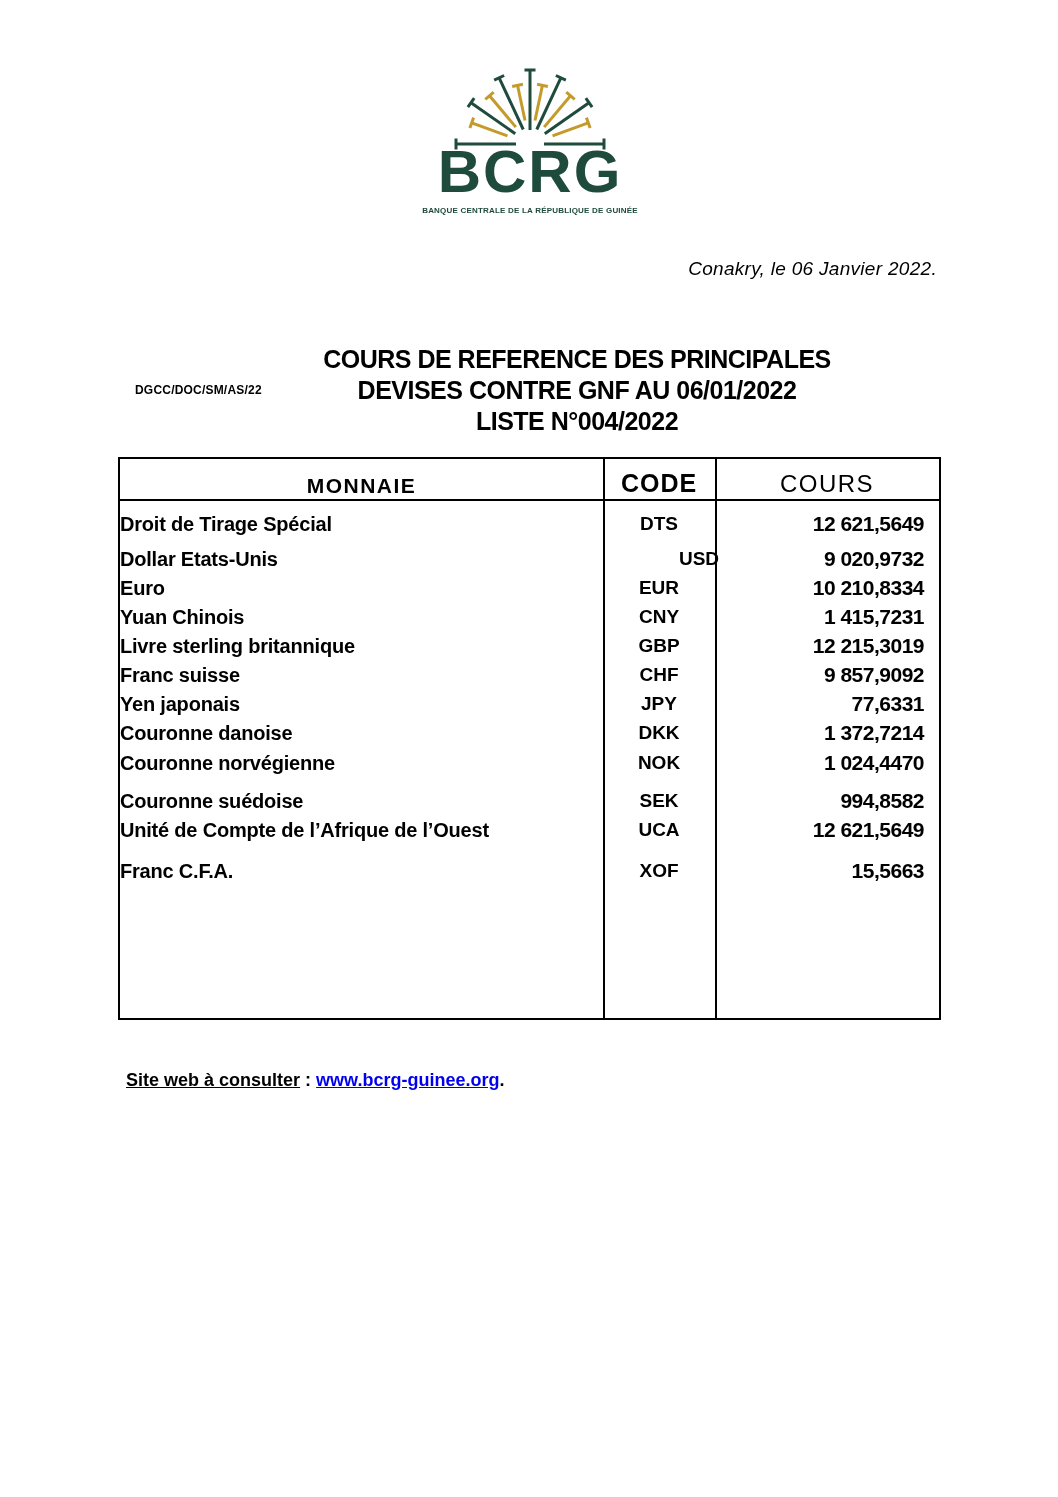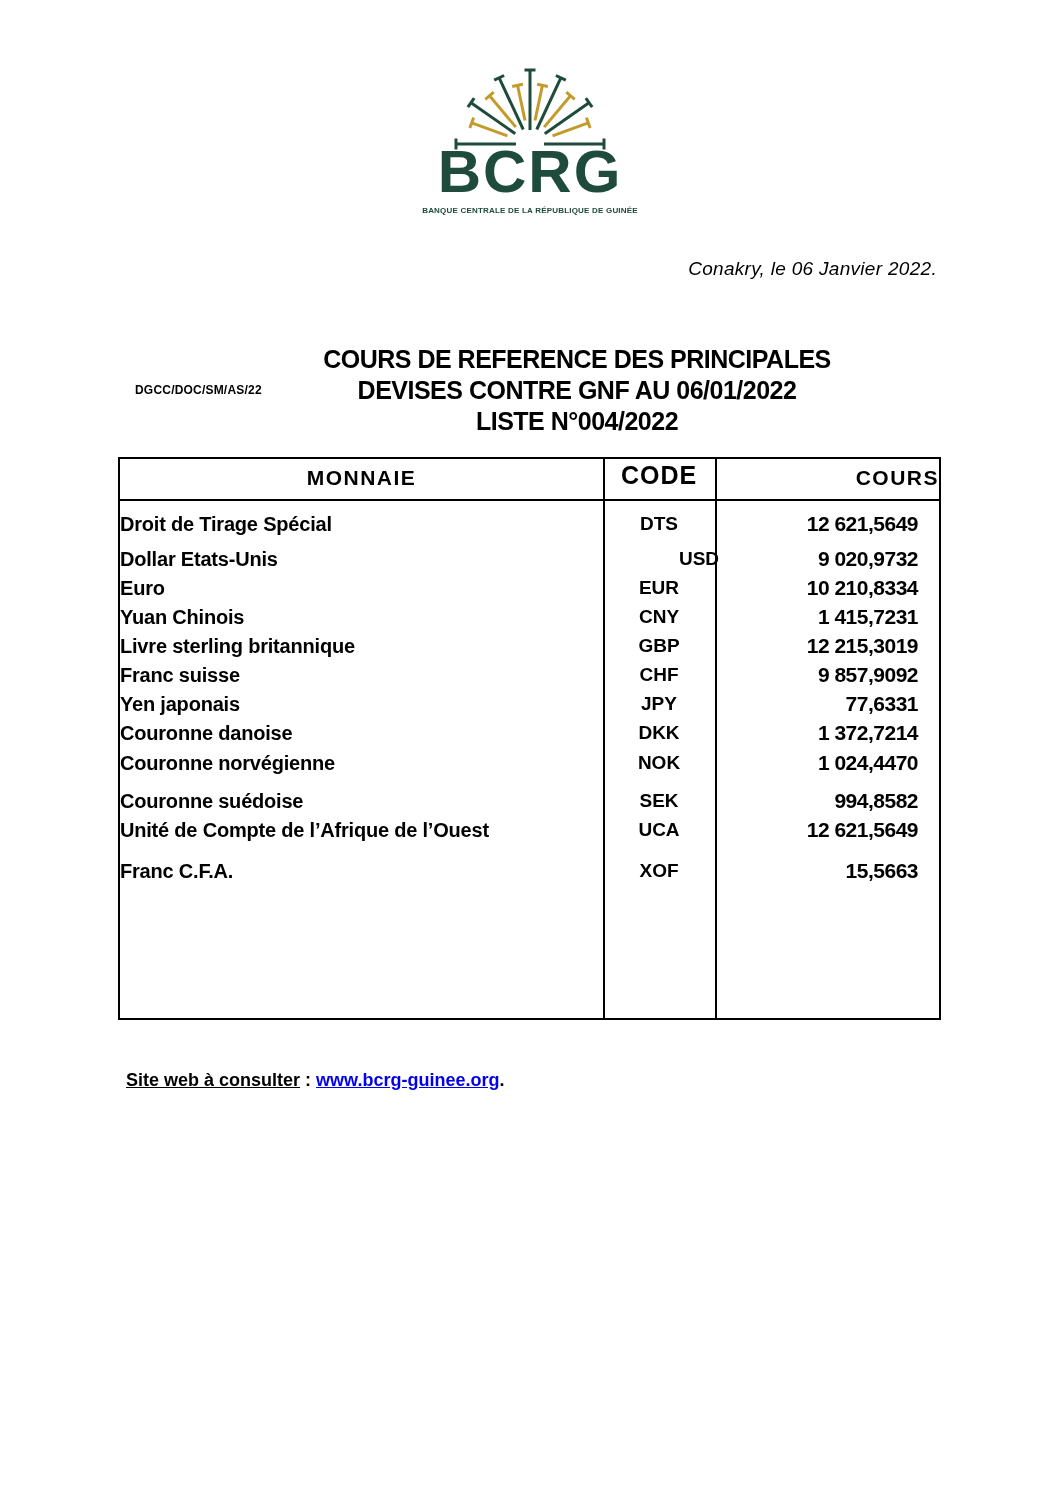--- a/index.html
+++ b/index.html
@@ -46,39 +46,39 @@
   .rates-table{
     position:absolute;left:118px;top:457px;width:823px;height:563px;
     border:2px solid #000;box-sizing:border-box;
   }
   .vline{position:absolute;top:0;bottom:0;width:2px;background:#000;}
   .v1{left:483px;}
   .v2{left:595px;}
   .thead{
     display:flex;height:42px;box-sizing:border-box;
     border-bottom:2px solid #000;
-    align-items:flex-end;padding-bottom:9px;
+    align-items:flex-end;padding-bottom:1px;
   }
   .h-name{width:483px;text-align:center;font-size:21px;font-weight:700;letter-spacing:1.5px;}
   .h-code{width:112px;text-align:center;font-size:25px;font-weight:700;letter-spacing:1px;}
-  .h-cours{flex:1;text-align:right;font-size:21px;font-weight:700;letter-spacing:1.5px;}
+  .h-cours{flex:1;text-align:center;font-size:24px;font-weight:400;letter-spacing:1.5px;}
   .trow{display:flex;height:28px;margin-top:1px;align-items:center;}
   .trow:nth-child(1){margin-top:9px;}
   .trow:nth-child(2){margin-top:7px;gap:40px;}
   .trow:nth-child(9){margin-top:2px;}
   .trow:nth-child(10){margin-top:10px;}
   .trow:nth-child(11){margin-top:1px;}
   .trow:nth-child(12){margin-top:13px;}
   .trow:nth-child(13){margin-top:0px;}
   .c-name{
     width:483px;box-sizing:border-box;padding-left:0;
     font-size:20px;font-weight:700;letter-spacing:-0.2px;white-space:nowrap;
   }
   .c-code{width:112px;text-align:center;font-size:19px;font-weight:700;}
-  .c-cours{flex:1;text-align:right;padding-right:21px;font-size:21px;font-weight:700;letter-spacing:-0.5px;}
+  .c-cours{flex:1;text-align:right;padding-right:15px;font-size:21px;font-weight:700;letter-spacing:-0.5px;}
   
   .footer{
     position:absolute;left:126px;top:1070px;
     font-size:18px;font-weight:700;white-space:pre-wrap;
   }
   .site-label{text-decoration:underline;}
   .site-link{color:var(--link);text-decoration:underline;font-weight:700;cursor:pointer;}
 </style>
 </head>
 <body>

